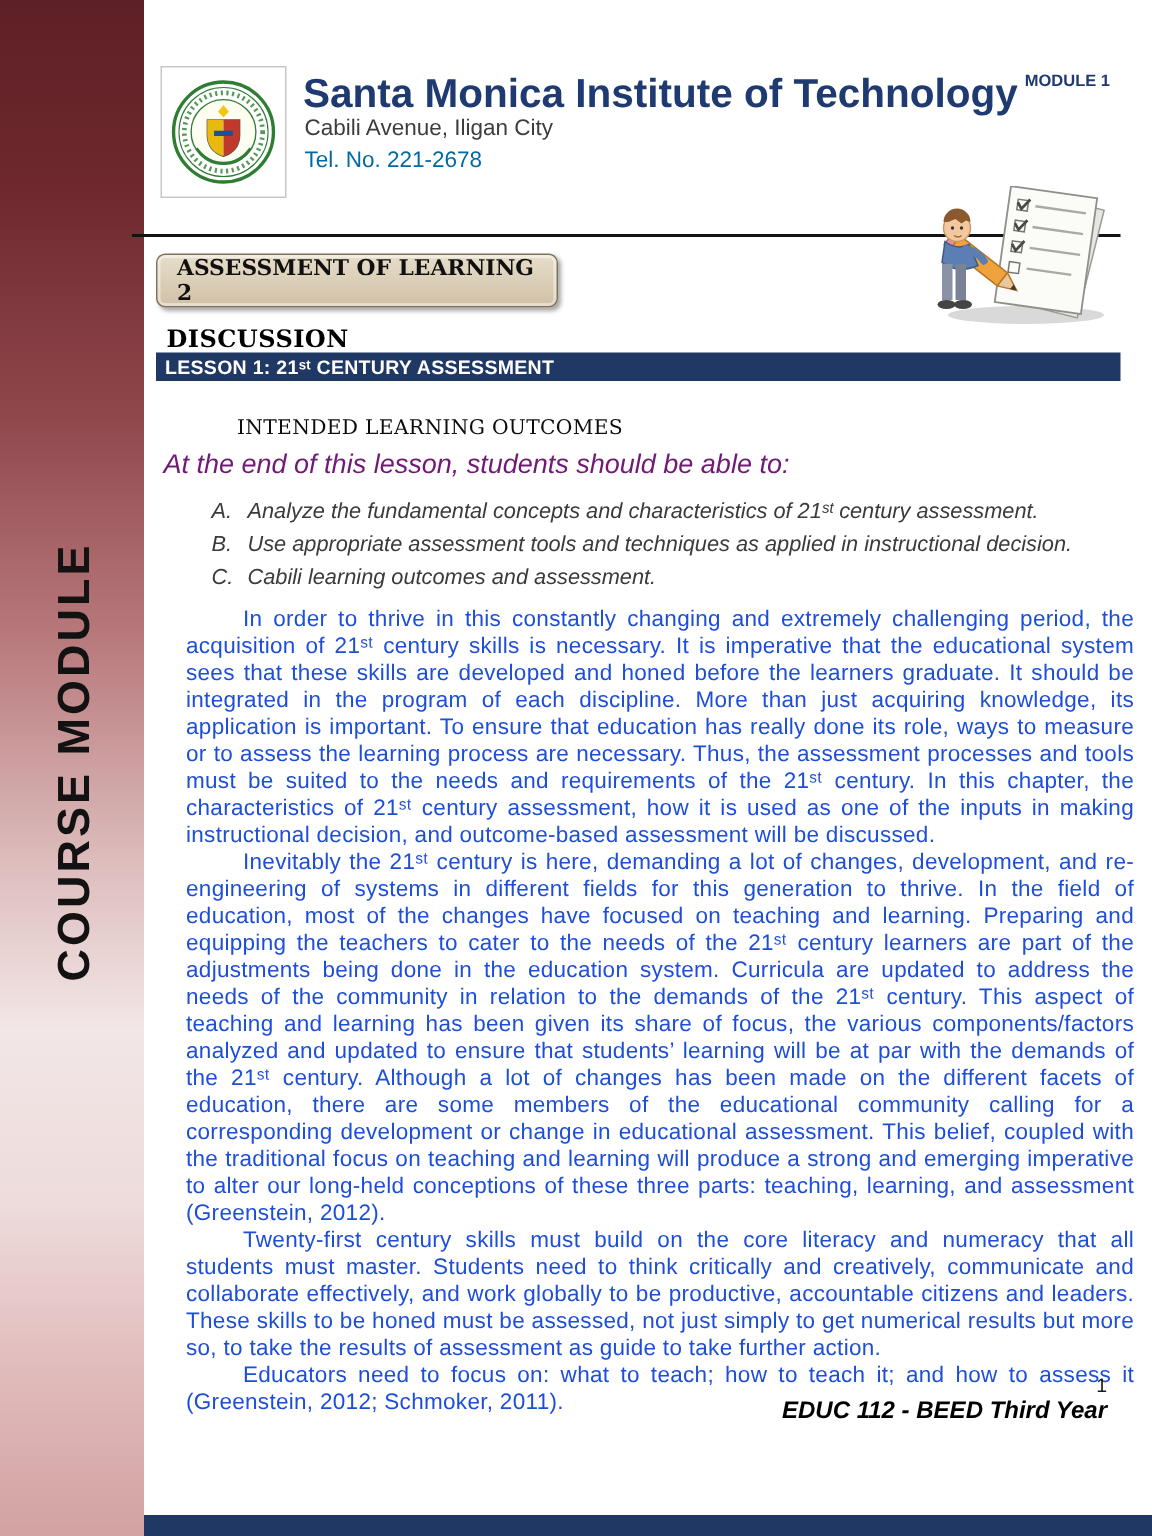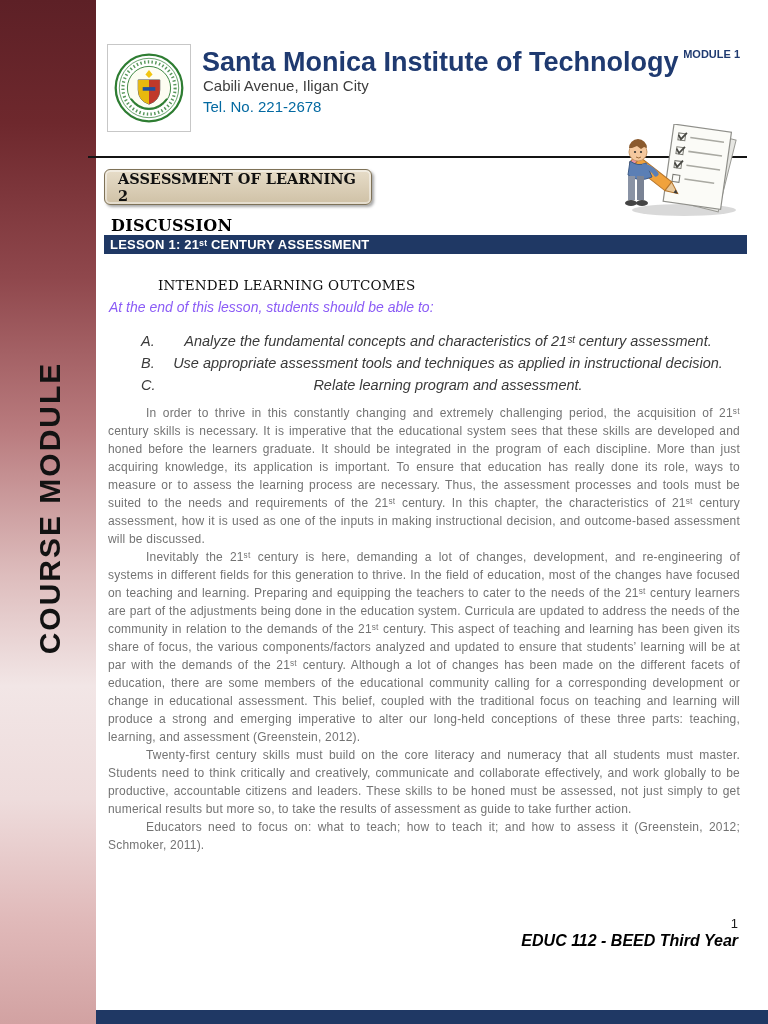--- a/index.html
+++ b/index.html
@@ -59,35 +59,35 @@
   }
 
   
   .ilo-heading {
     position:absolute; left:110px; top:277px;
     font-family:"DejaVu Serif", serif; font-weight:normal; font-size:13.5px;
     color:#0c0c0c; letter-spacing:.2px;margin-left:48px;
   }
   .ilo-intro {
     position:absolute; left:109px; top:299px;
-    font-style:italic; font-size:14px; color:#8b5cf6;
+    font-style:italic; font-size:18px; color:#701a75;
   }
   .outcomes {
     position:absolute; left:141px; top:330px; width:590px;
     font-style:italic; font-size:14.5px; color:#3a3a3a; line-height:22px;
   }
   .outcome-row { display:flex; }
   .outcome-label { width:24px; flex:0 0 24px; }
-  .outcome-text { flex:1;text-align:center; }
+  .outcome-text { flex:1; }
 
   
   .body-text {
-    position:absolute; left:108px; top:404px; width:632px;
-    font-size:12px; line-height:18px; letter-spacing:.2px;
-    color:#737373; text-align:justify;
+    position:absolute; left:124px; top:404px; width:632px;
+    font-size:15px; line-height:18px; letter-spacing:.2px;
+    color:#1d4ed8; text-align:justify;
   }
   .body-text p { text-indent:38px; margin:0; }
 
   
   .page-num   { position:absolute; right:30px; top:916px; font-size:13px; color:#1a1a1a; }
   .course-code{ position:absolute; right:30px; top:932px; font-size:16px; font-weight:bold; font-style:italic; color:#000000; }
   .footer-bar { position:absolute; left:96px; bottom:0; width:672px; height:14px; background:#1f3864; }
 </style>
 </head>
 <body>
@@ -177,21 +177,21 @@
     <div class="outcome-row">
       <span class="outcome-label">A.</span>
       <span class="outcome-text">Analyze the fundamental concepts and characteristics of 21ˢᵗ century assessment.</span>
     </div>
     <div class="outcome-row">
       <span class="outcome-label">B.</span>
       <span class="outcome-text">Use appropriate assessment tools and techniques as applied in instructional decision.</span>
     </div>
     <div class="outcome-row">
       <span class="outcome-label">C.</span>
-      <span class="outcome-text">Relate learning program and assessment.</span>
+      <span class="outcome-text">Cabili learning outcomes and assessment.</span>
     </div>
   </div>
 
   <div class="body-text">
     <p>In order to thrive in this constantly changing and extremely challenging period, the acquisition of 21ˢᵗ century skills is necessary. It is imperative that the educational system sees that these skills are developed and honed before the learners graduate. It should be integrated in the program of each discipline. More than just acquiring knowledge, its application is important. To ensure that education has really done its role, ways to measure or to assess the learning process are necessary. Thus, the assessment processes and tools must be suited to the needs and requirements of the 21ˢᵗ century. In this chapter, the characteristics of 21ˢᵗ century assessment, how it is used as one of the inputs in making instructional decision, and outcome-based assessment will be discussed.</p>
     <p>Inevitably the 21ˢᵗ century is here, demanding a lot of changes, development, and re-engineering of systems in different fields for this generation to thrive. In the field of education, most of the changes have focused on teaching and learning. Preparing and equipping the teachers to cater to the needs of the 21ˢᵗ century learners are part of the adjustments being done in the education system. Curricula are updated to address the needs of the community in relation to the demands of the 21ˢᵗ century. This aspect of teaching  and learning has been given its share of focus, the various components/factors analyzed and updated to ensure that students’ learning will be at par with the demands of the 21ˢᵗ century. Although a lot of changes has been made on the different facets of education, there are some members of the educational community calling for a corresponding development or change in educational assessment. This belief, coupled with the traditional focus on teaching and learning will produce a strong and emerging imperative to alter our long-held conceptions of these three parts: teaching, learning, and assessment (Greenstein, 2012).</p>
     <p>Twenty-first century skills must build on the core literacy and numeracy that all students must master. Students need to think critically and creatively, communicate and collaborate effectively, and work globally to be productive, accountable citizens and leaders. These skills to be honed must be assessed, not just simply to get numerical results but more so, to take the results of assessment as guide to take further action.</p>
     <p>Educators need to focus on: what to teach; how to teach it; and how to assess it (Greenstein, 2012; Schmoker, 2011).</p>
   </div>
 

